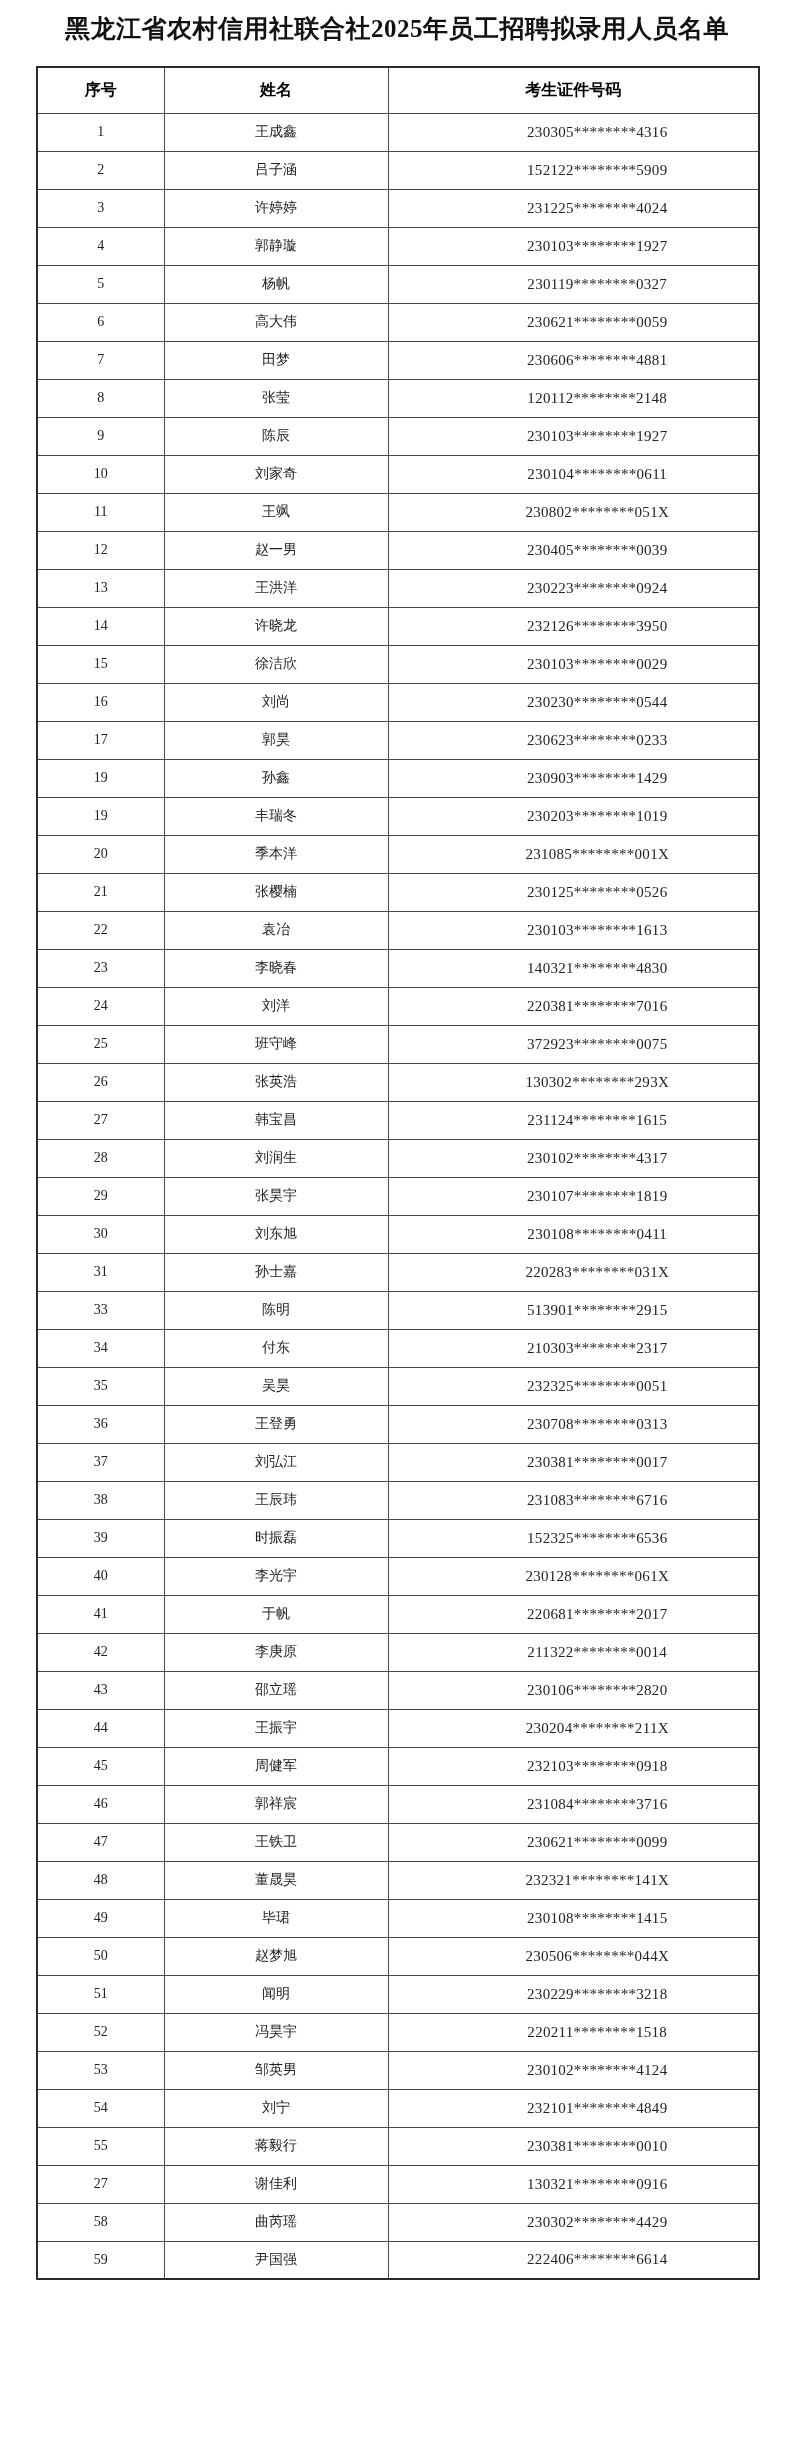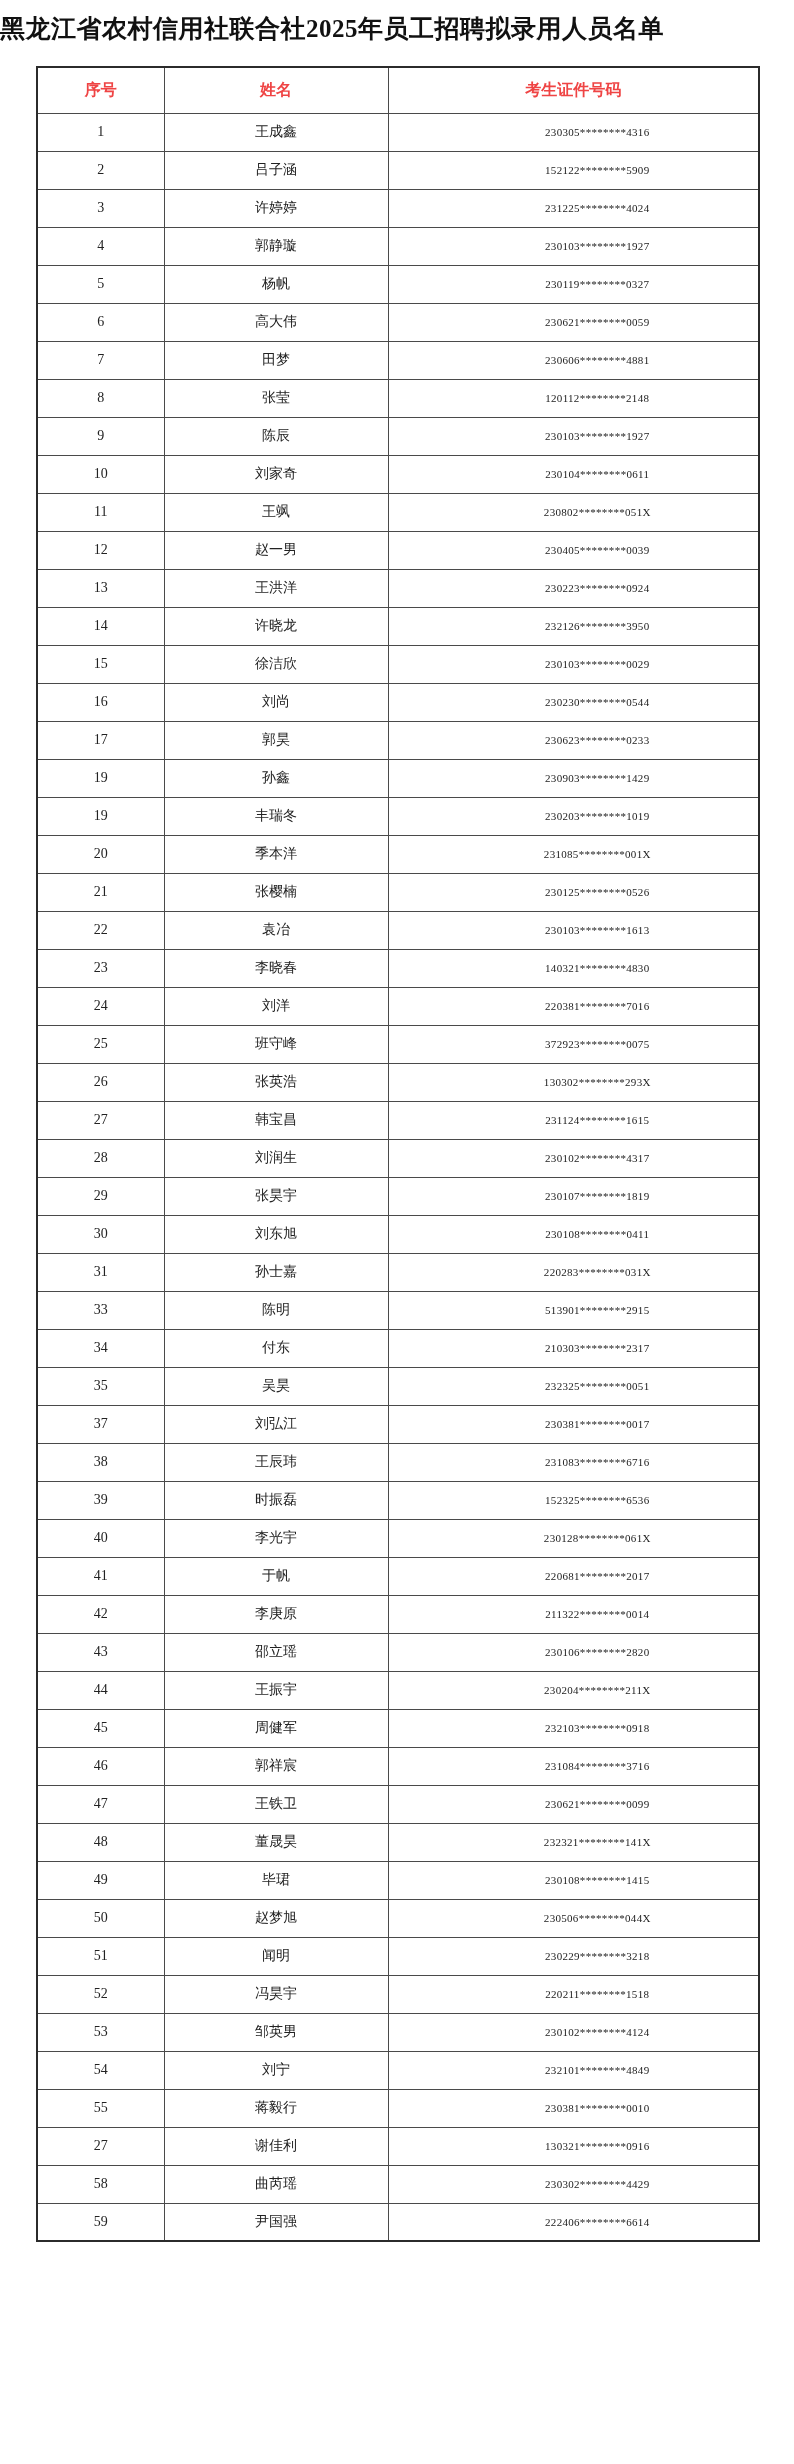--- a/index.html
+++ b/index.html
@@ -10,21 +10,21 @@
     color: #1a1a1a;
   }
   body {
     width: 794px;
     height: 2464px;
     position: relative;
     overflow: hidden;
   }
   .page-title {
     margin-top: 12px;
-    text-align: left;
+    text-align: center;
     font-size: 25px;
     font-weight: bold;
     color: #111111;
     letter-spacing: 0.5px;
   }
   .roster-table {
     position: absolute;
     left: 36px;
     top: 66px;
     width: 722px;
@@ -39,29 +39,29 @@
     border: 1px solid #4a4a4a;
     text-align: center;
     vertical-align: middle;
     overflow: hidden;
     white-space: nowrap;
   }
   .roster-table th {
     height: 46px;
     font-size: 16px;
     font-weight: bold;
-    color: #ef4444;
+    color: #000000;
   }
   .roster-table td {
     height: 38px;
     font-size: 14px;
     color: #222222;
   }
   .roster-table td.cell-id {
-    font-size: 11px;
+    font-size: 15px;
     letter-spacing: 0.3px;
     padding-left: 48px;
   }
 </style>
 </head>
 <body>
 
 <h1 class="page-title">黑龙江省农村信用社联合社2025年员工招聘拟录用人员名单</h1>
 
 <table class="roster-table">
@@ -242,20 +242,25 @@
         <td class="cell-no">34</td>
         <td class="cell-name">付东</td>
         <td class="cell-id">210303********2317</td>
       </tr>
       <tr>
         <td class="cell-no">35</td>
         <td class="cell-name">吴昊</td>
         <td class="cell-id">232325********0051</td>
       </tr>
       <tr>
+        <td class="cell-no">36</td>
+        <td class="cell-name">王登勇</td>
+        <td class="cell-id">230708********0313</td>
+      </tr>
+      <tr>
         <td class="cell-no">37</td>
         <td class="cell-name">刘弘江</td>
         <td class="cell-id">230381********0017</td>
       </tr>
       <tr>
         <td class="cell-no">38</td>
         <td class="cell-name">王辰玮</td>
         <td class="cell-id">231083********6716</td>
       </tr>
       <tr>

